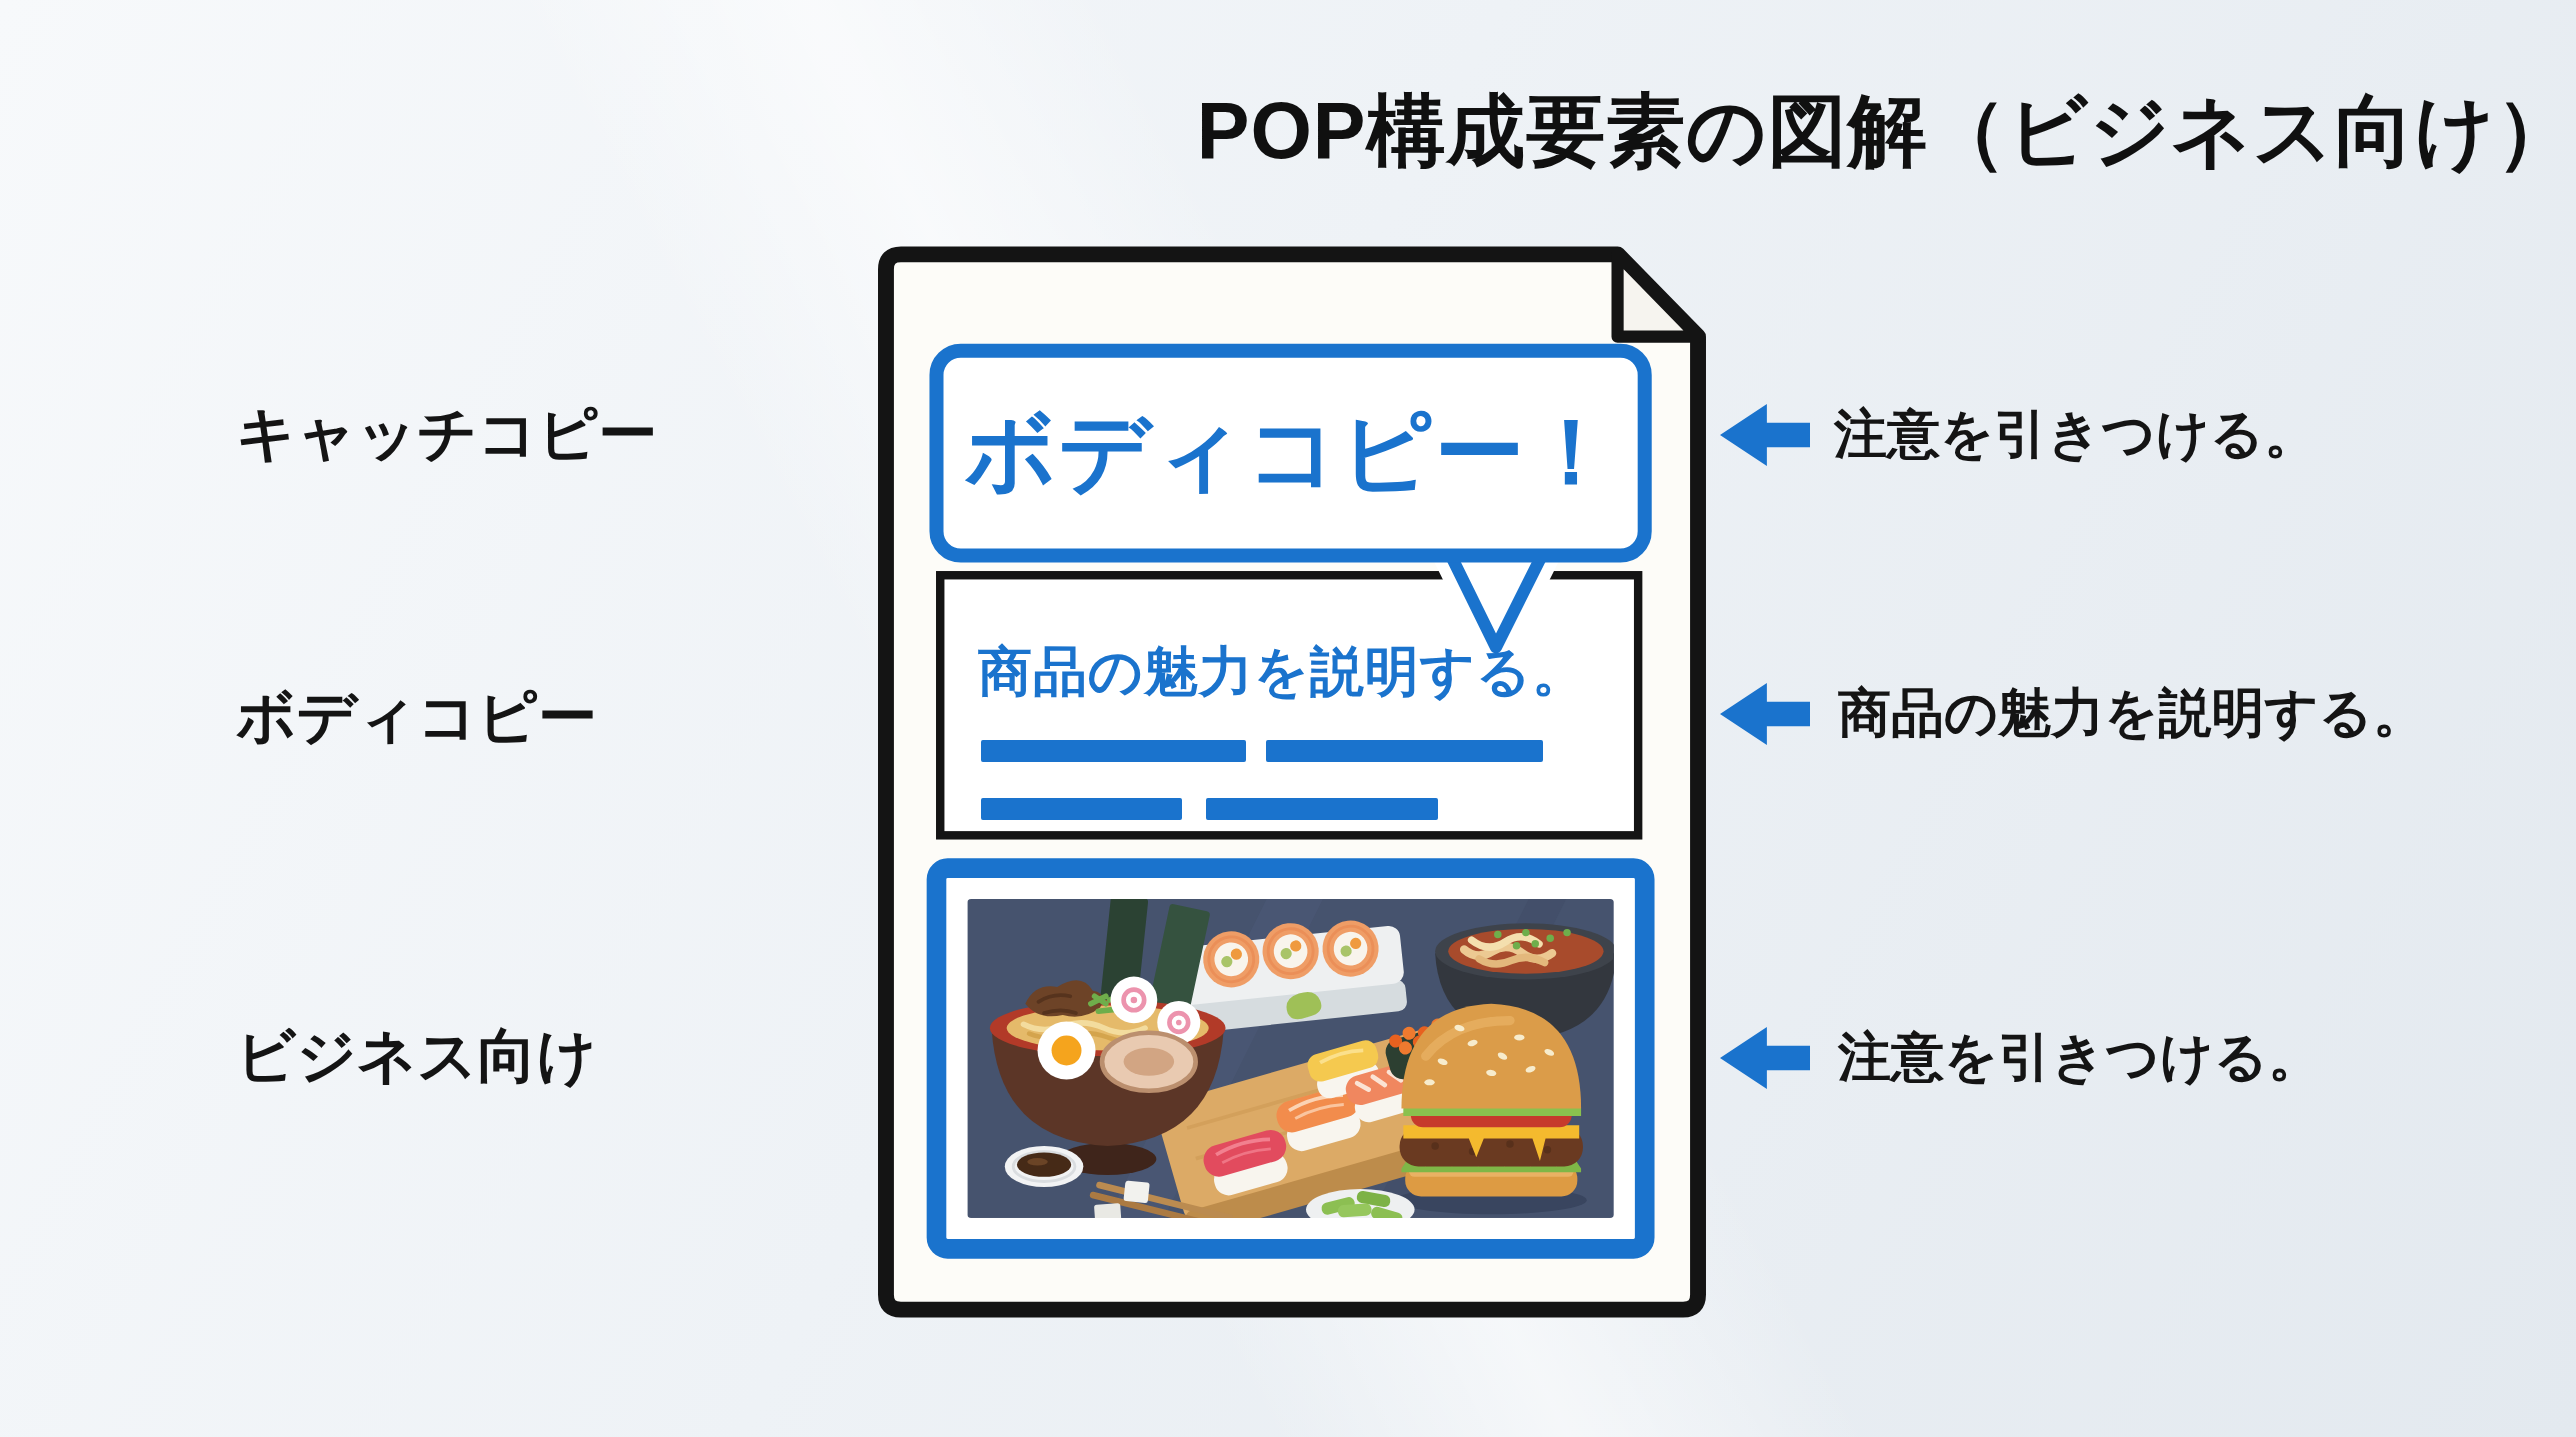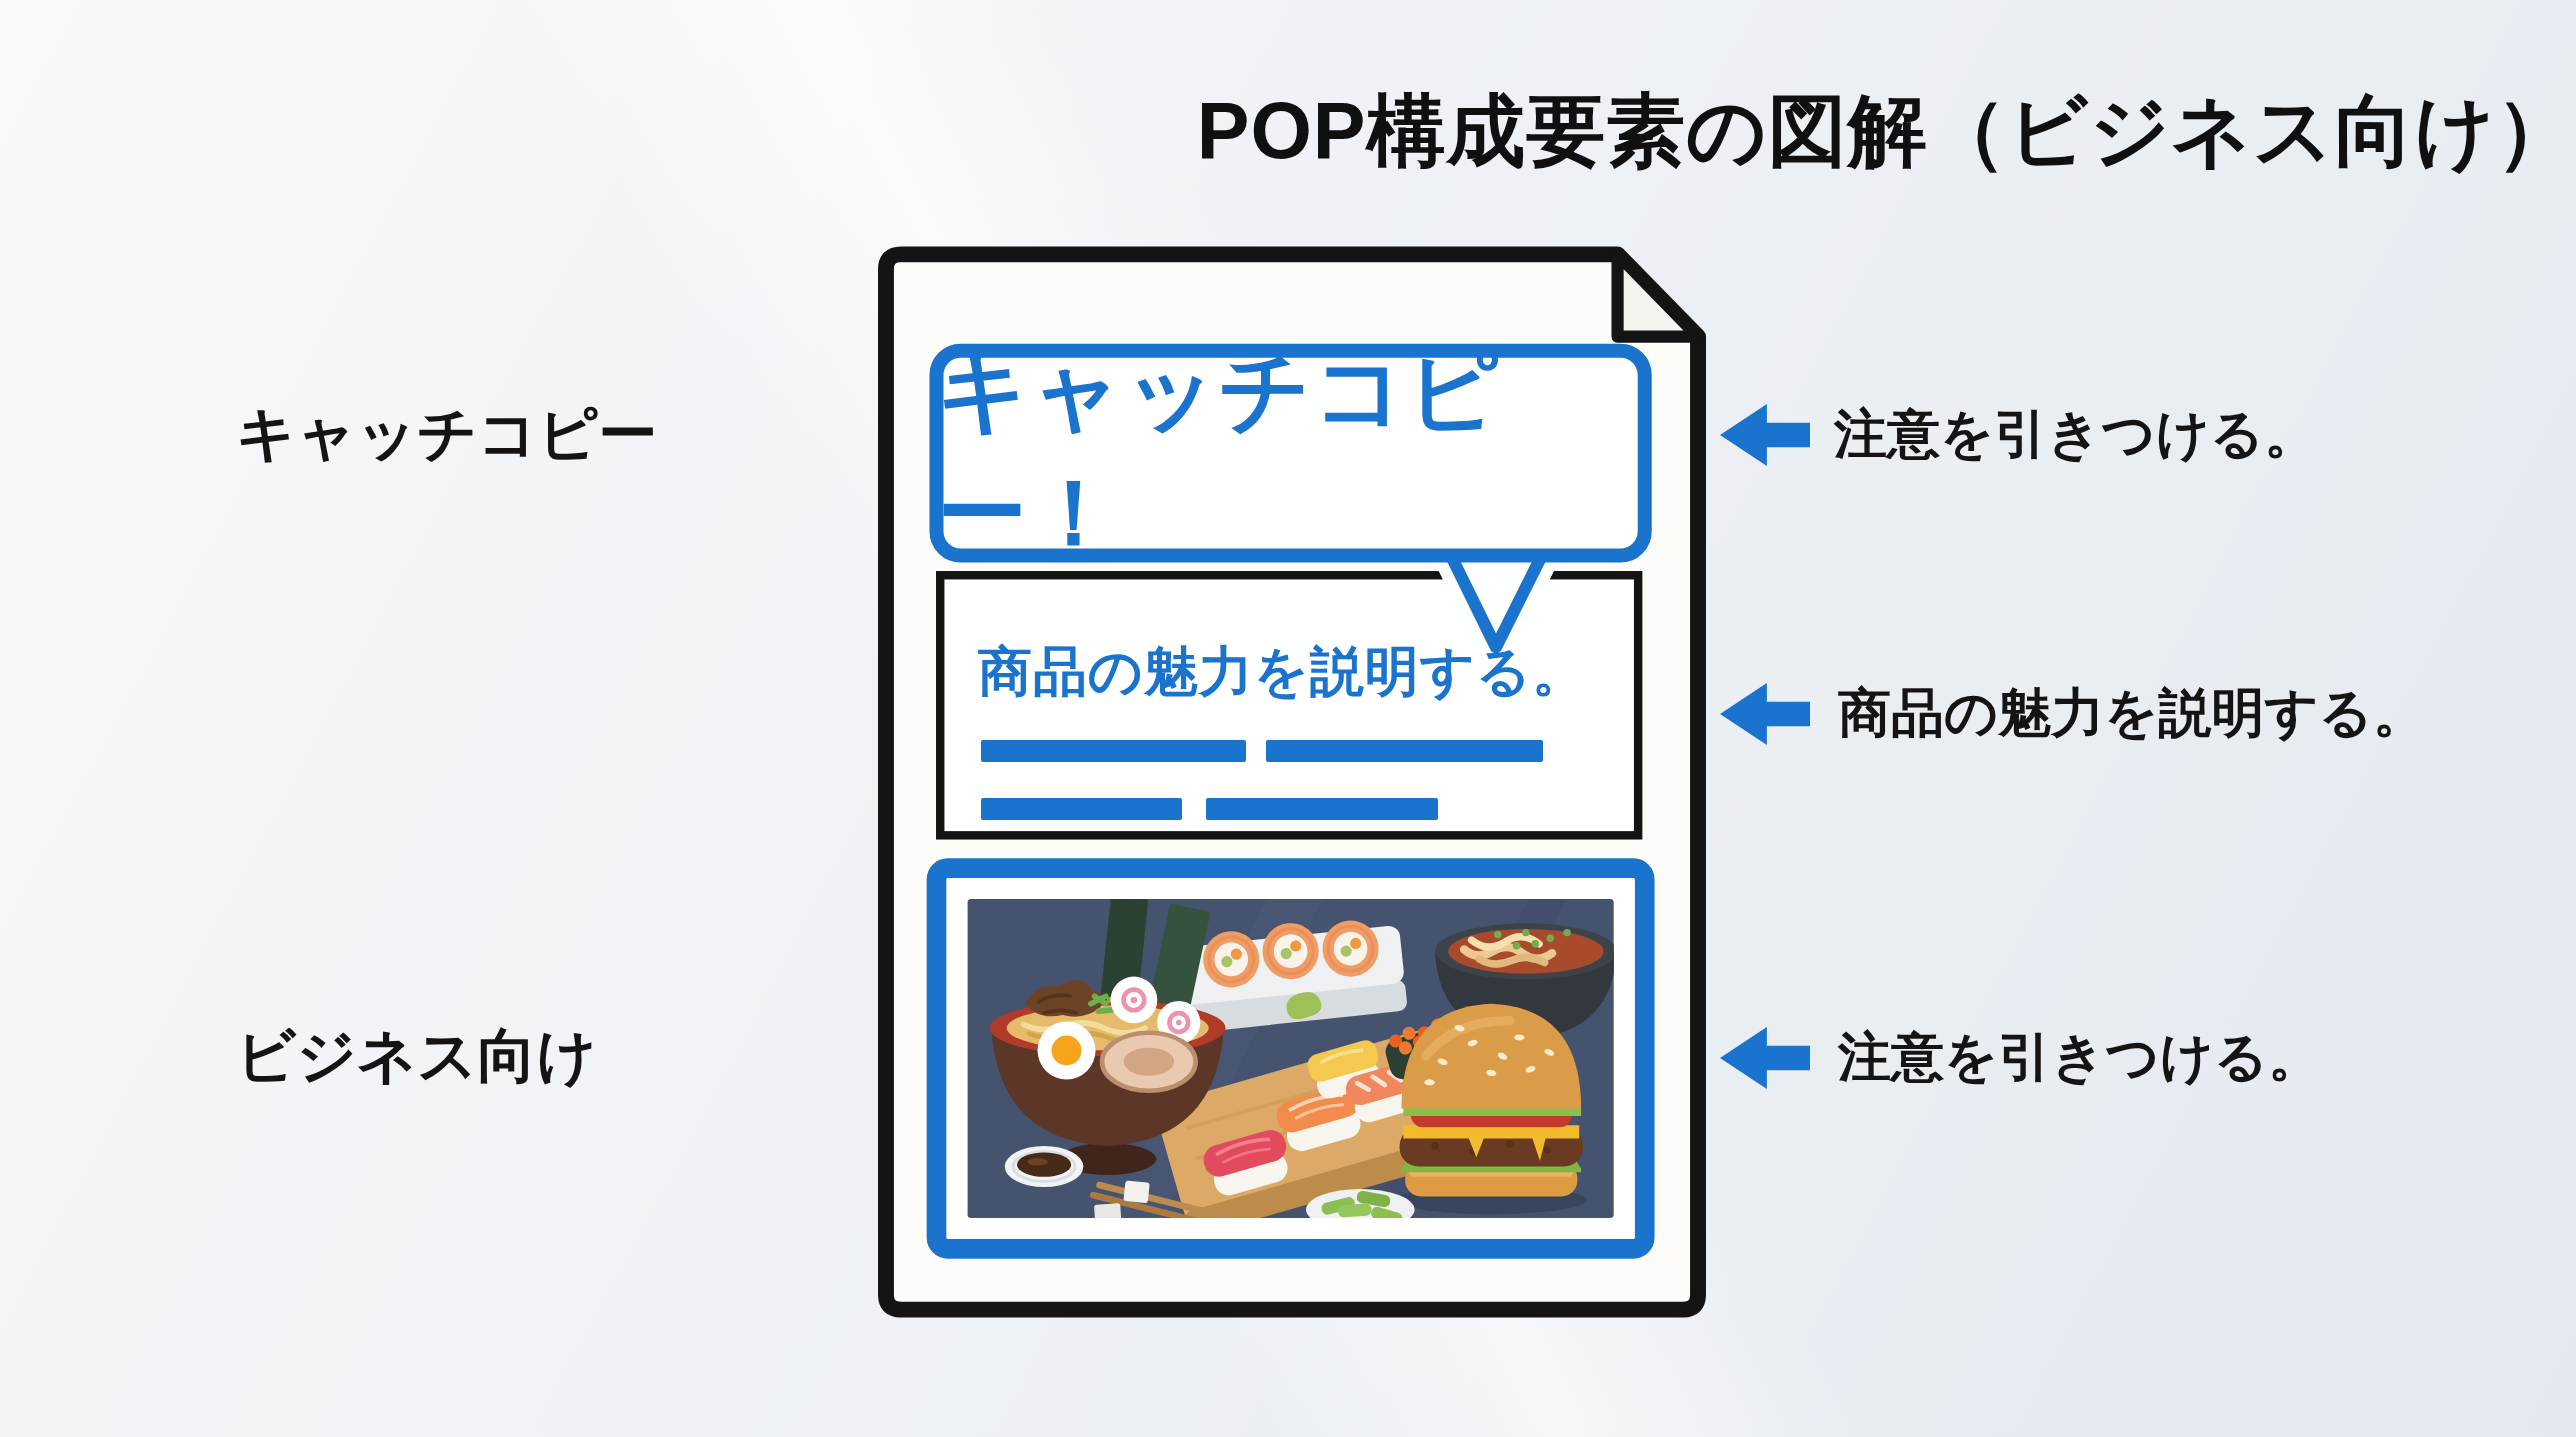--- a/index.html
+++ b/index.html
@@ -38,20 +38,21 @@
   .rtext{font-size:53px;font-weight:bold;color:#141414;white-space:nowrap;}
 </style>
 </head>
 <body>
 
 <div class="stage">
 
   <div class="title">POP構成要素の図解（ビジネス向け）</div>
 
   <div class="llabel l1">キャッチコピー</div>
+  <div class="llabel l2">ボディコピー</div>
   <div class="llabel l3">ビジネス向け</div>
 
   <div class="paper">
     <svg width="842" height="1086" viewBox="0 0 900 1160">
 
       <path d="M32,16 L798,16 L884,104 L884,1128 Q884,1144 868,1144 L32,1144 Q16,1144 16,1128 L16,32 Q16,16 32,16 Z" fill="#fdfcf8" stroke="#141414" stroke-width="17" stroke-linejoin="round"></path>
       <path d="M798,16 L884,104 L798,104 Z" fill="#f6f4ef" stroke="#141414" stroke-width="13" stroke-linejoin="round"></path>
 
       <rect x="74" y="359" width="746" height="278" fill="#ffffff" stroke="#141414" stroke-width="9"></rect>
 
@@ -226,21 +227,21 @@
           <g transform="translate(196,320) rotate(14)">
             <rect x="-60" y="-4" width="150" height="7" rx="3" fill="#bb8b50"></rect>
             <rect x="-64" y="8" width="150" height="7" rx="3" fill="#ab7a42"></rect>
           </g>
           <rect x="168" y="302" width="26" height="22" rx="3" fill="#f2f2ee" transform="rotate(6 180 312)"></rect>
           <rect x="136" y="326" width="28" height="20" rx="3" fill="#e9e9e4" transform="rotate(-4 150 336)"></rect>
         </g>
       </g>
     </svg>
 
-    <div class="bubble-text">キャッチコピー！</div>
+    <div class="bubble-text">ボディコピー！</div>
     <div class="body-text">商品の魅力を説明する。</div>
     <div class="bar b1"></div>
     <div class="bar b2"></div>
     <div class="bar b3"></div>
     <div class="bar b4"></div>
   </div>
 
   <div class="rrow r1">
     <svg class="arrow" viewBox="0 0 96 66">
       <polygon points="0,33 50,0 50,20 96,20 96,46 50,46 50,66" fill="#1a73cd"></polygon>

